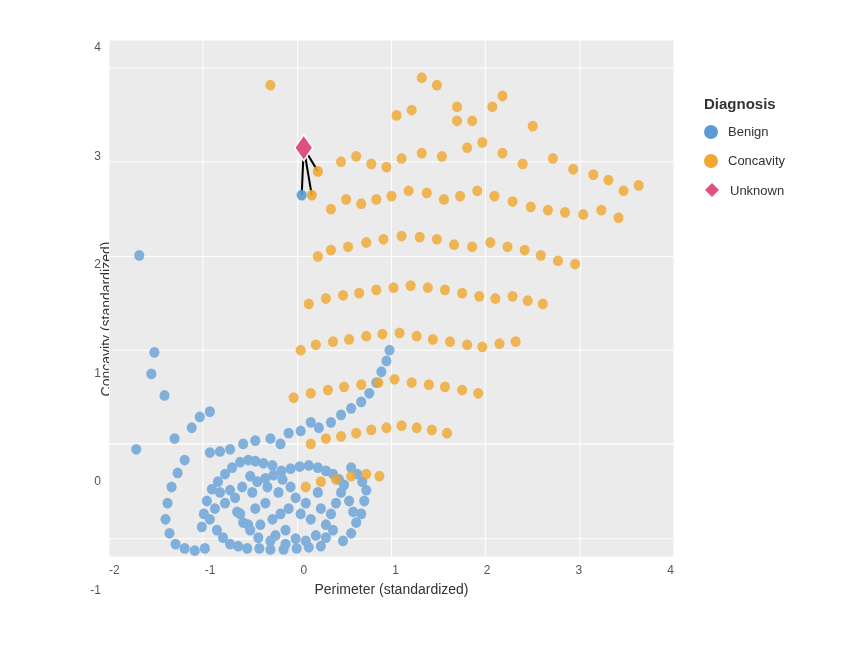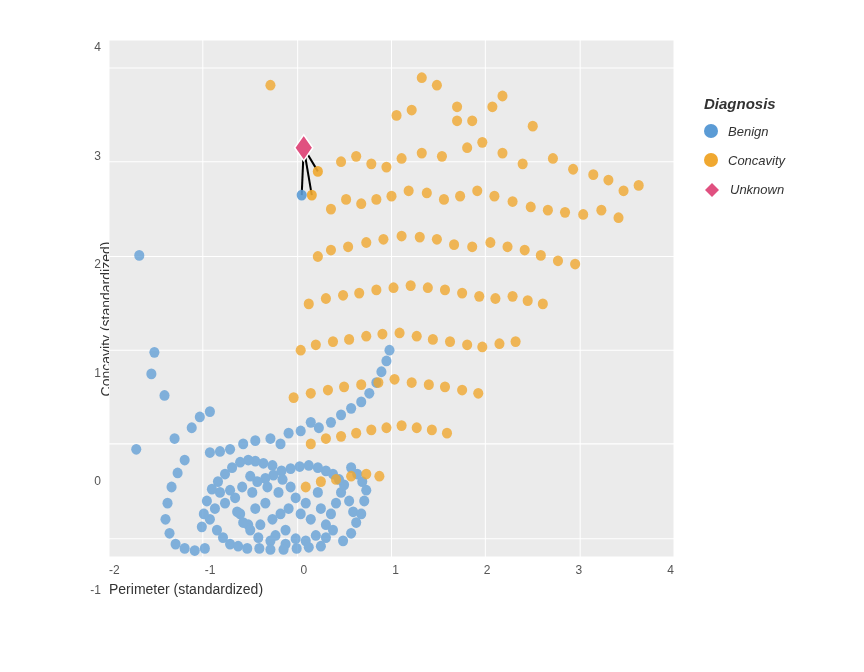--- a/index.html
+++ b/index.html
@@ -54,45 +54,44 @@
       flex: 1;
       height: 100%;
       position: relative;
       background: #ebebeb;
     }
     .x-tick {
       font-size: 12px;
       color: #555;
     }
     .x-axis-label {
-      text-align: left;
+      text-align: center;
       font-size: 14px;
       color: #333;
       margin-top: 4px;
     }
     .legend {
       width: 160px;
       min-width: 150px;
       display: flex;
       flex-direction: column;
       padding: 15px 10px;
       margin-left: 10px;
       align-self: flex-start;
       margin-top: 60px;
-      font-style: italic;
     }
     .legend-title {
       font-size: 15px;
       font-weight: bold;
       color: #333;
       margin-bottom: 12px;
     }
     .legend-item {
       display: flex;
-      align-items: flex-start;
+      align-items: flex-end;
       margin-bottom: 14px;
       font-size: 13px;
       color: #333;
     }
     .legend-dot {
       width: 14px;
       height: 14px;
       border-radius: 50%;
       margin-right: 10px;
       flex-shrink: 0;

